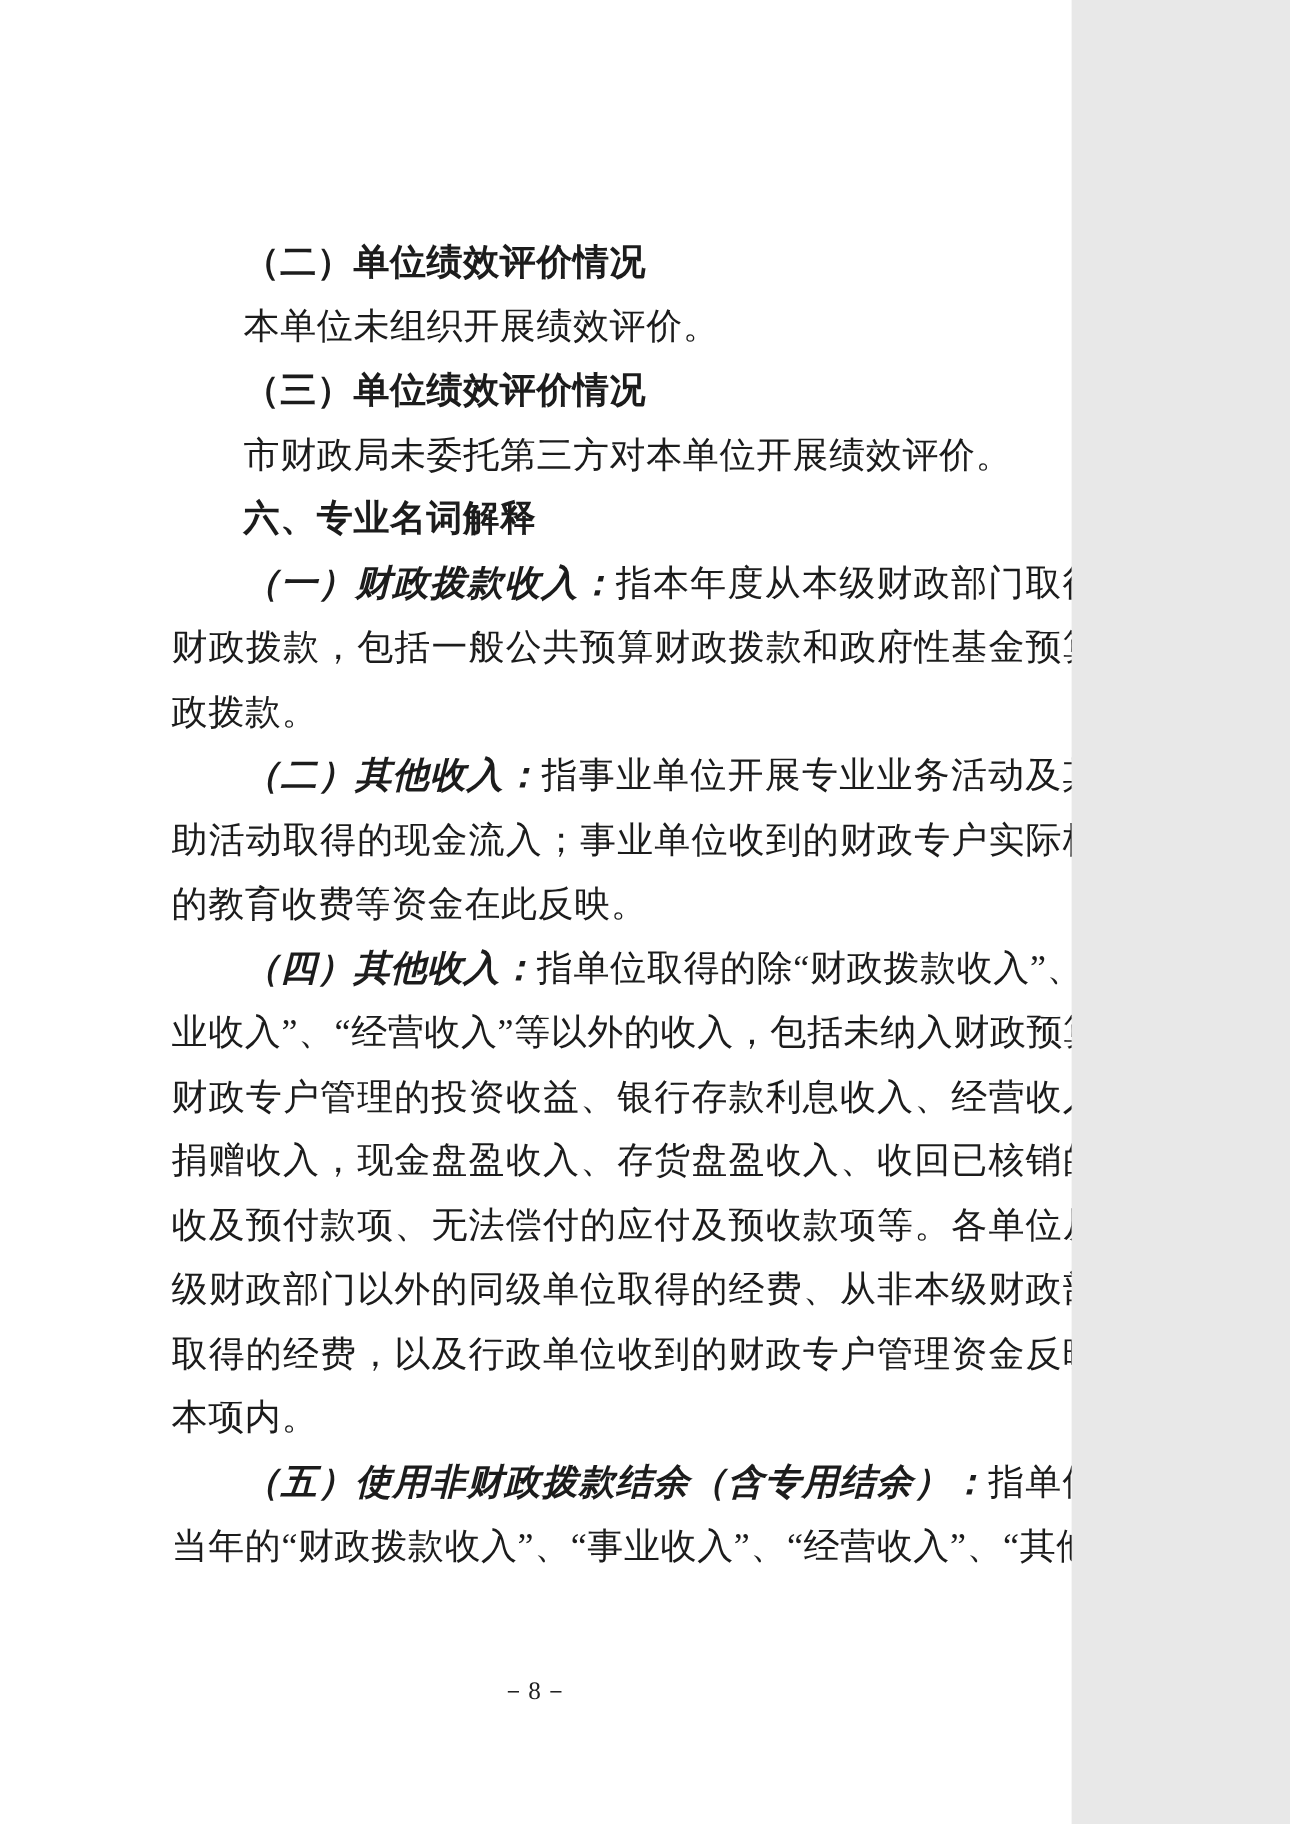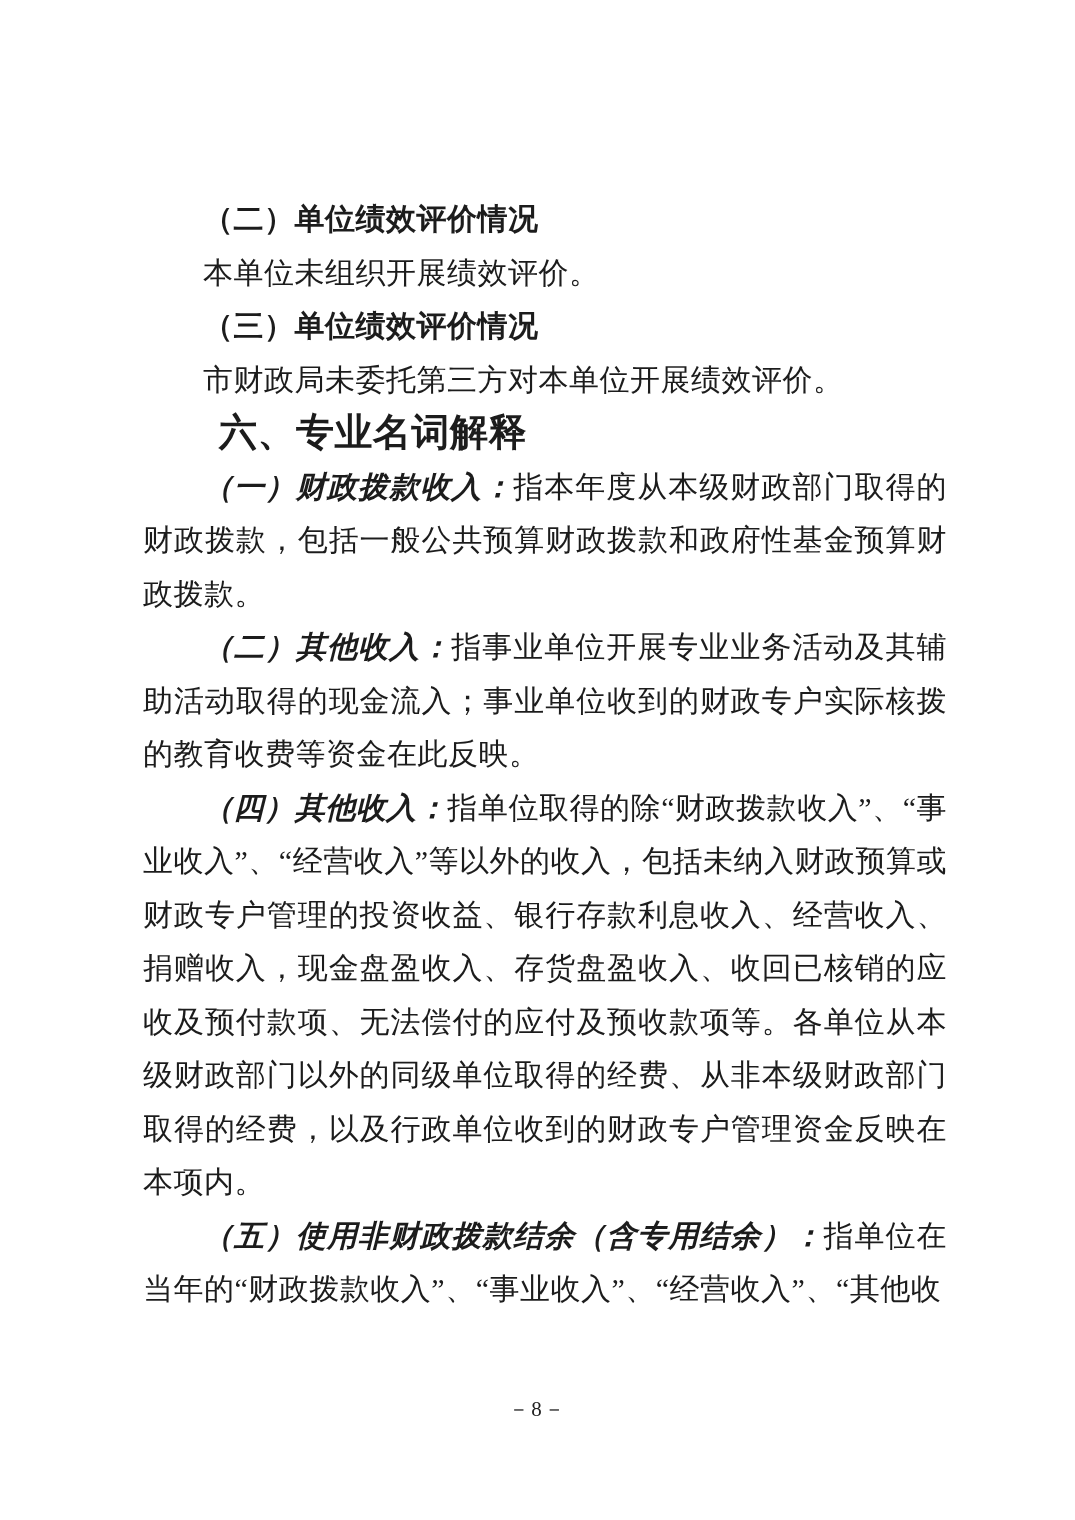--- a/index.html
+++ b/index.html
@@ -5,21 +5,21 @@
   * { margin: 0; padding: 0; box-sizing: border-box; }
 
   html, body {
     width: 1075px;
     background: #e8e8e8;
     font-family: "Liberation Serif", "DejaVu Serif", serif;
   }
 
   .page {
     position: relative;
-    width: 1075px;
+    width: 893px;
     height: 1520px;
     background: #ffffff;
     color: #1c1c1c;
     overflow: hidden;
   }
 
   .content {
     position: absolute;
     left: 143px;
     top: 192px;
@@ -29,21 +29,21 @@
     text-align: justify;
     text-justify: inter-ideograph;
     letter-spacing: 0.5px;
   }
 
   .block { text-indent: 2em; }
 
   .h1 {
     font-family: "Liberation Sans", "DejaVu Sans", sans-serif;
     font-weight: bold;
-    font-size: 38px;
+    font-size: 30px;
   }
 
   .h2 {
     font-weight: bold;
   }
 
   .lead {
     font-weight: bold;
     font-style: italic;
   }

